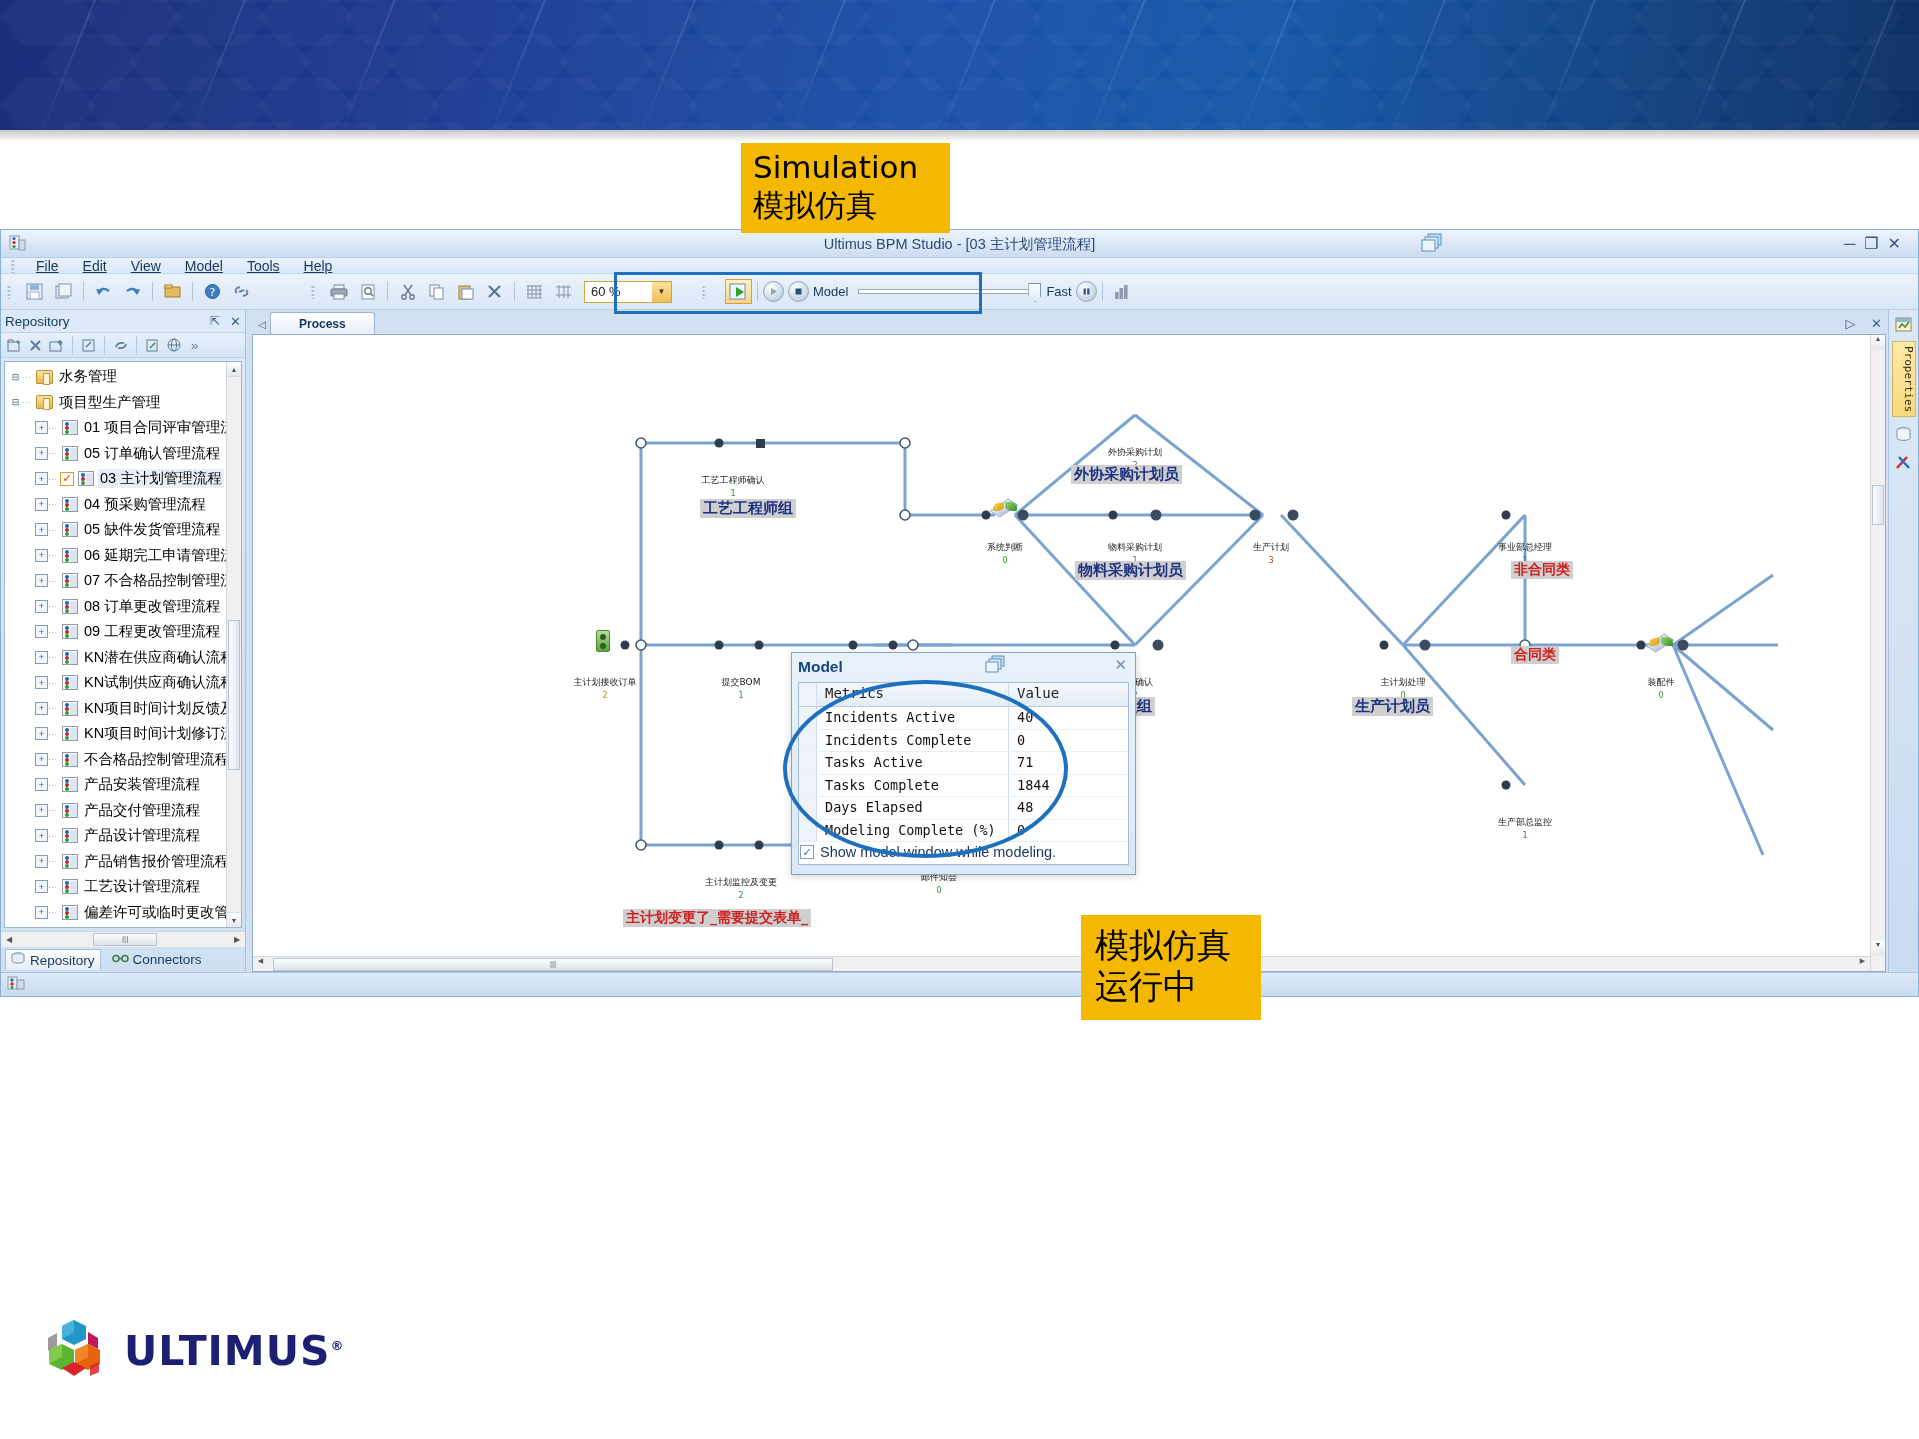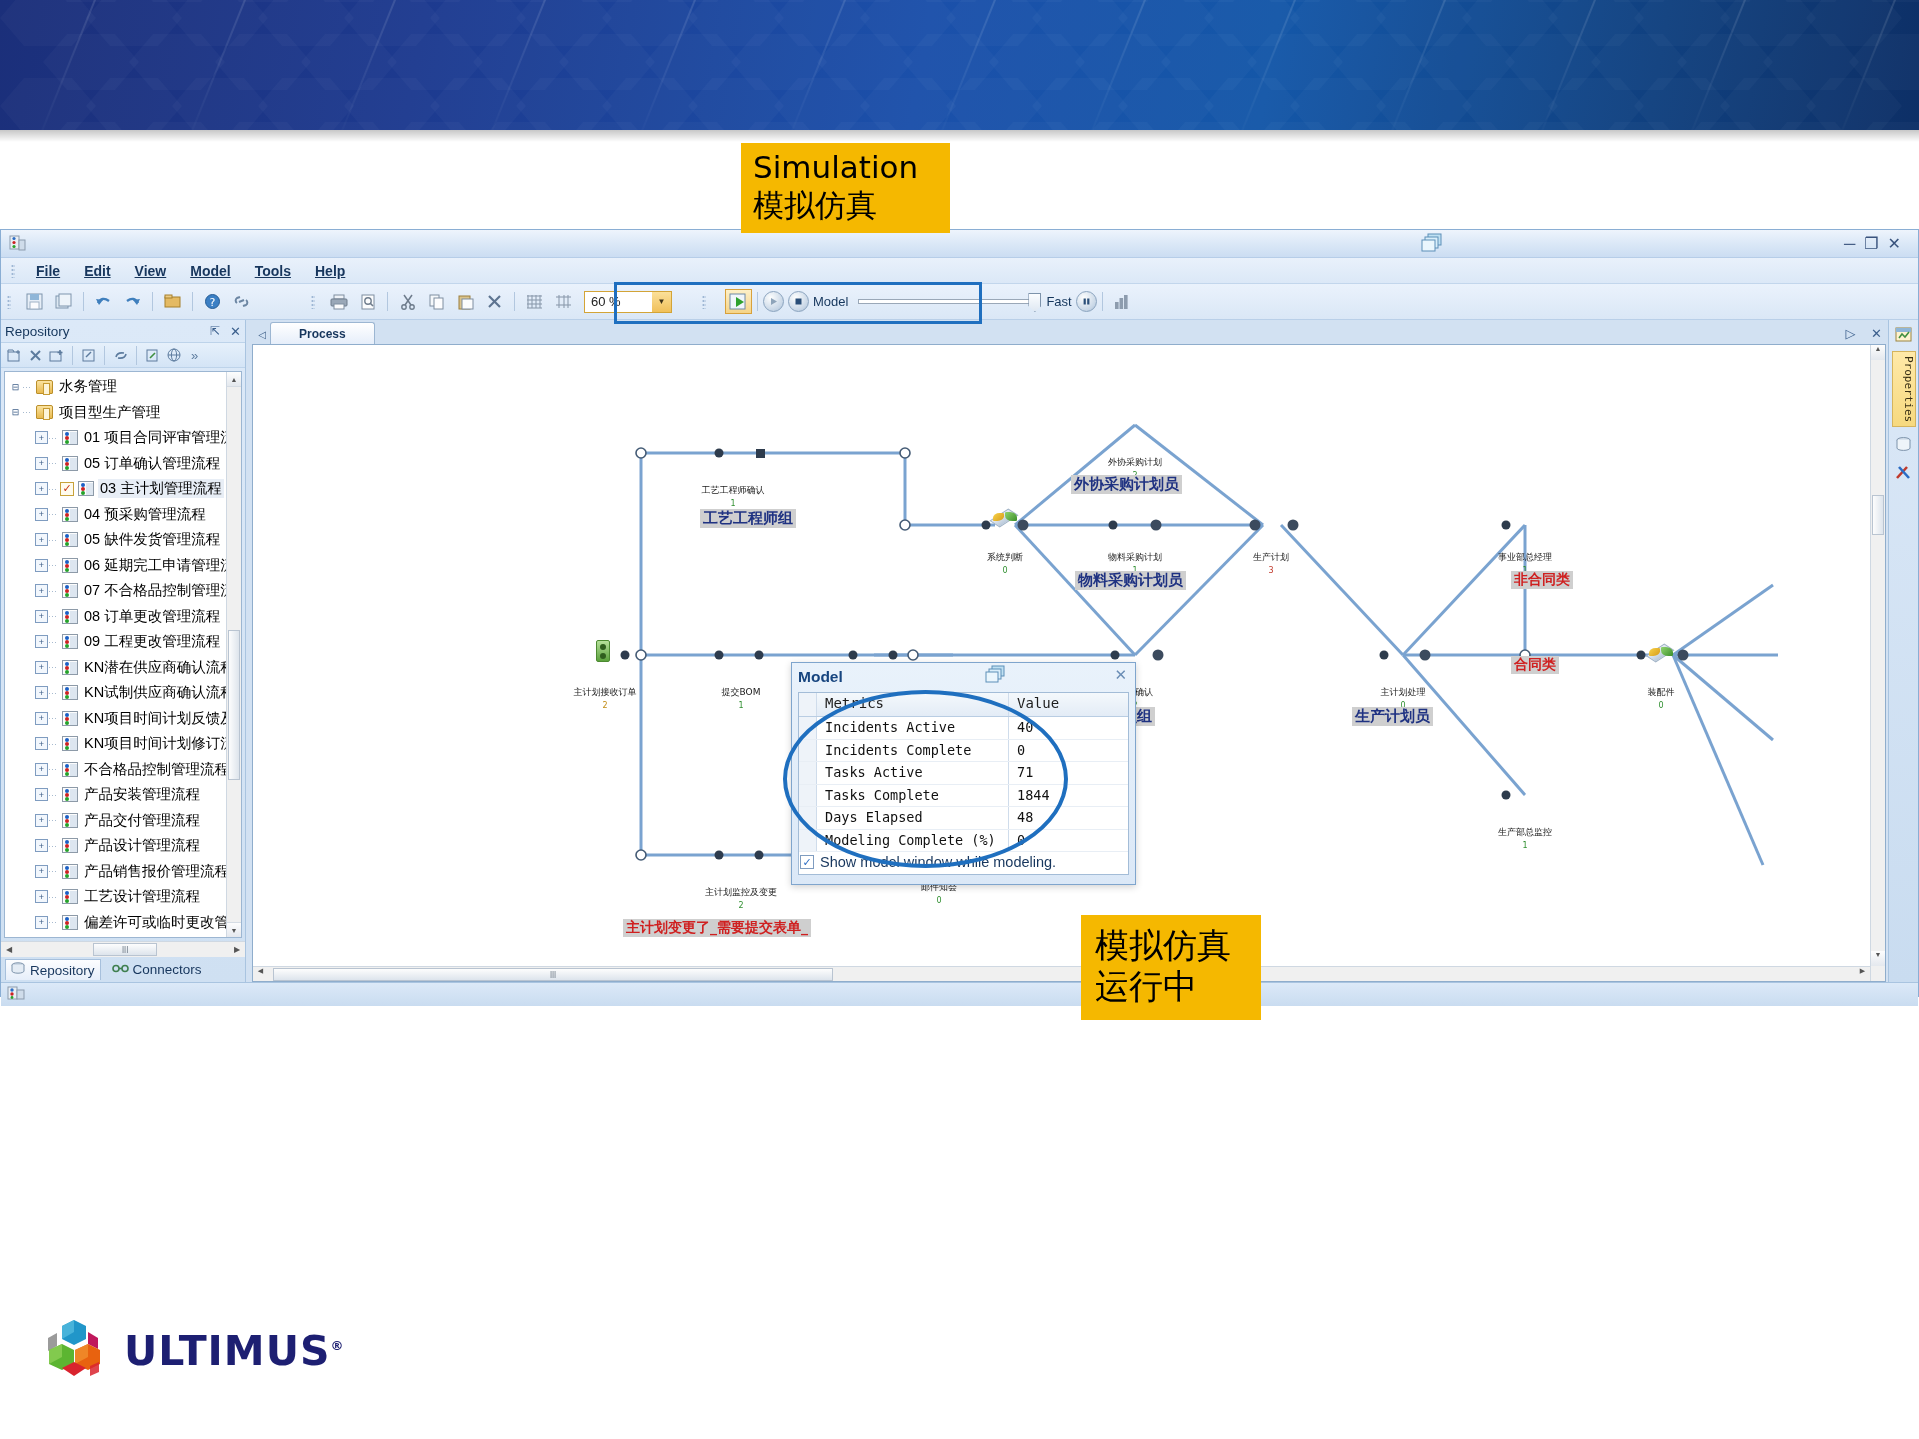--- a/index.html
+++ b/index.html
@@ -63,22 +63,22 @@
   }
   .tb-appicon { position: absolute; left: 8px; top: 5px; width: 17px; height: 17px; }
   .tb-title {
     position: absolute; left: 0; right: 0; top: 5px; text-align: center;
     color: #2c4b78; font-size: 14.5px; font-family: "Liberation Sans", sans-serif;
   }
   .tb-restore-icon { position: absolute; left: 1419px; top: 2px; width: 28px; height: 22px; }
   .tb-btns { position: absolute; right: 8px; top: 4px; color: #39537d; font-size: 16px; letter-spacing: 9px; }
 
   .menubar {
-    height: 26px; background: linear-gradient(to bottom,#e9f1fb,#dbe8f7);
-    border-bottom: 1px solid #c2d6ec; padding-left: 10px; display: flex; align-items: center; font-weight: bold;
+    height: 16px; background: linear-gradient(to bottom,#e9f1fb,#dbe8f7);
+    border-bottom: 1px solid #c2d6ec; padding-left: 10px; display: flex; align-items: center;
   }
   .grip { width: 4px; height: 14px; margin-right: 9px;
     background-image: radial-gradient(circle, #9db6d4 1px, transparent 1.2px);
     background-size: 3px 4px; }
   .menu-item {
     padding: 2px 12px; color: #17365d; font-size: 14px; cursor: default;
     font-family: "Liberation Sans", sans-serif;
   }
   .menu-item u { text-decoration: underline; }
 
@@ -445,20 +445,21 @@
     <div class="titlebar">
       <div class="tb-appicon">
         <svg width="17" height="17" viewBox="0 0 17 17">
           <rect x="1" y="1" width="9" height="13" fill="#e9eef4" stroke="#8b9bad"></rect>
           <circle cx="5" cy="3.5" r="1.6" fill="#2b6cc4"></circle>
           <circle cx="5" cy="7.5" r="1.6" fill="#cc2222"></circle>
           <circle cx="5" cy="11.5" r="1.6" fill="#2aa22a"></circle>
           <rect x="10" y="5" width="6" height="10" fill="#cfdcea" stroke="#8b9bad"></rect>
         </svg>
       </div>
+      <div class="tb-title">Ultimus BPM Studio - [03 主计划管理流程]</div>
       <div class="tb-restore-icon">
         <svg width="28" height="22" viewBox="0 0 28 22">
           <rect x="8" y="2" width="13" height="11" fill="#bfe0f2" stroke="#5d8fb8"></rect>
           <rect x="5" y="5" width="13" height="11" fill="#d9eefa" stroke="#5d8fb8"></rect>
           <rect x="2" y="8" width="13" height="11" fill="#eaf6fd" stroke="#5d8fb8"></rect>
         </svg>
       </div>
       <div class="tb-btns">
         <span>─</span><span>❐</span><span>✕</span>
       </div>

